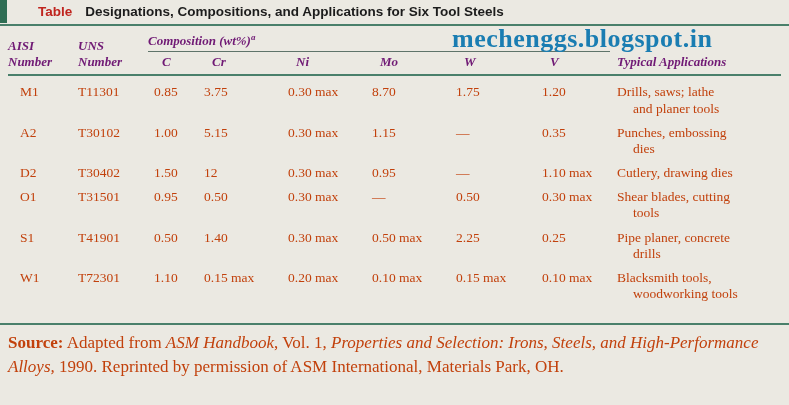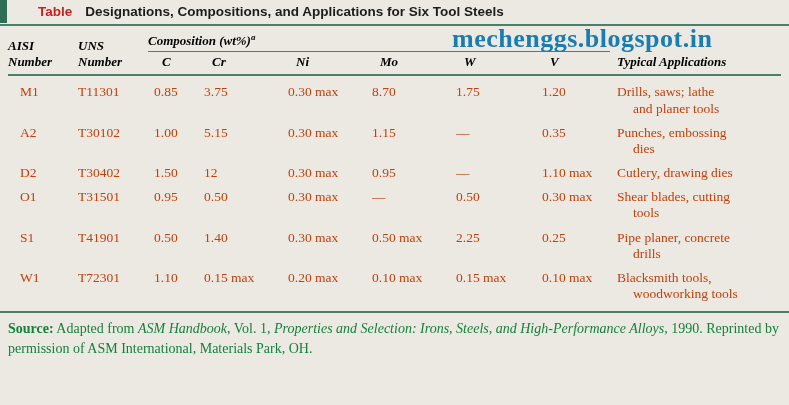--- a/index.html
+++ b/index.html
@@ -24,46 +24,46 @@
     font-family:"Liberation Serif", serif; font-weight:bold;
     font-size:26px; color:#1a7db2; letter-spacing:0.5px;
   }
   
   table { border-collapse:collapse; table-layout:fixed; width:773px; margin:0 8px; font-size:13.5px; }
   col.c-aisi{width:64px;} col.c-uns{width:74px;} col.c-c{width:50px;}
   col.c-cr{width:84px;} col.c-ni{width:84px;} col.c-mo{width:84px;}
   col.c-w{width:86px;} col.c-v{width:78px;} col.c-app{width:169px;}
   thead th {
     font-weight:bold; font-style:italic; vertical-align:bottom;
-    text-align:left; padding:2px 0 4px 0; font-size:13px; color:#000000;
+    text-align:left; padding:2px 0 4px 0; font-size:13px; color:#701a75;
   }
   thead th.bb { border-bottom:2px solid #4a806b; }
   th.h-aisi { padding-left:0; }
   th.h-uns  { padding-left:6px; }
   thead th.sub { padding-left:16px; }
   th.h-app { padding-left:5px;font-style:italic; }
   .pre { white-space:pre-line; }
   .h-comp { padding:0 2px; vertical-align:top; }
   .comp-underline {
     text-align:left; font-weight:bold; font-style:italic; font-size:13px;
     padding:6px 0 2px 0; border-bottom:1.4px solid #5f746a;
   }
   sup { font-size:9px; font-style:italic; }
   tbody td { vertical-align:top; padding:8px 0 0 0; line-height:1.2; color:#c2410c; }
   td.d-aisi { padding-left:12px; }
   td.d-uns  { padding-left:6px; }
   td.d-val  { padding-left:8px; }
   td.d-app  { padding-left:5px; }
   .app-text { display:block; white-space:pre-line; padding-left:16px; text-indent:-16px; }
-  tbody tr:last-child td { padding-bottom:9px; }
+  tbody tr:last-child td { padding-bottom:21px; }
   
   .bottom-rule { margin-top:0; }
   .footnote { margin:5px 8px 0 8px; font-size:13.5px; line-height:1.4; color:#1e1e1e; }
   .footnote sup { margin-right:2px; }
-  .source { margin:6px 8px 0 8px; font-size:14px; line-height:1.4; color:#15803d; }
+  .source { margin:6px 8px 0 8px; font-size:17px; line-height:1.4; color:#c2410c; }
   .src-label { font-weight:bold; }
   .italic { font-style:italic; }
 </style>
 </head>
 <body>
 
 <div class="page">
 
   <div class="green-bar"></div>
 

